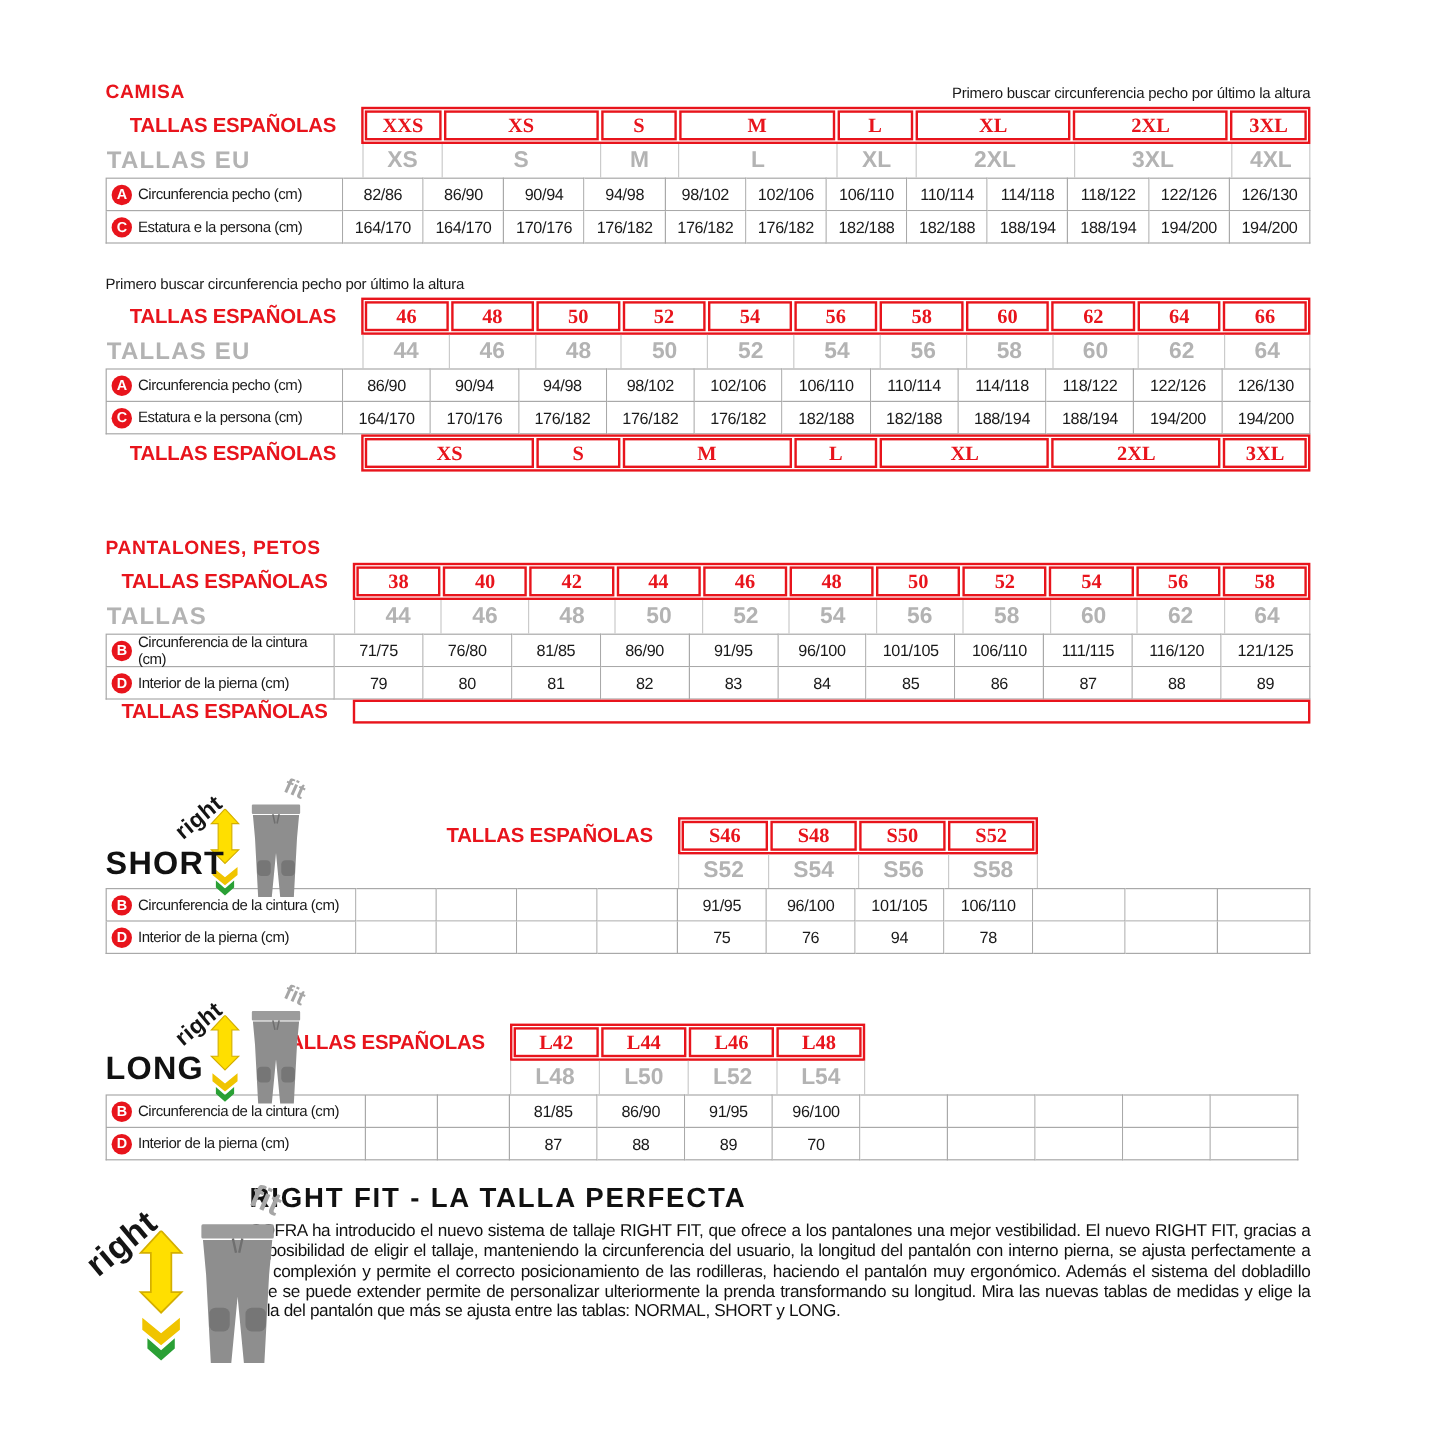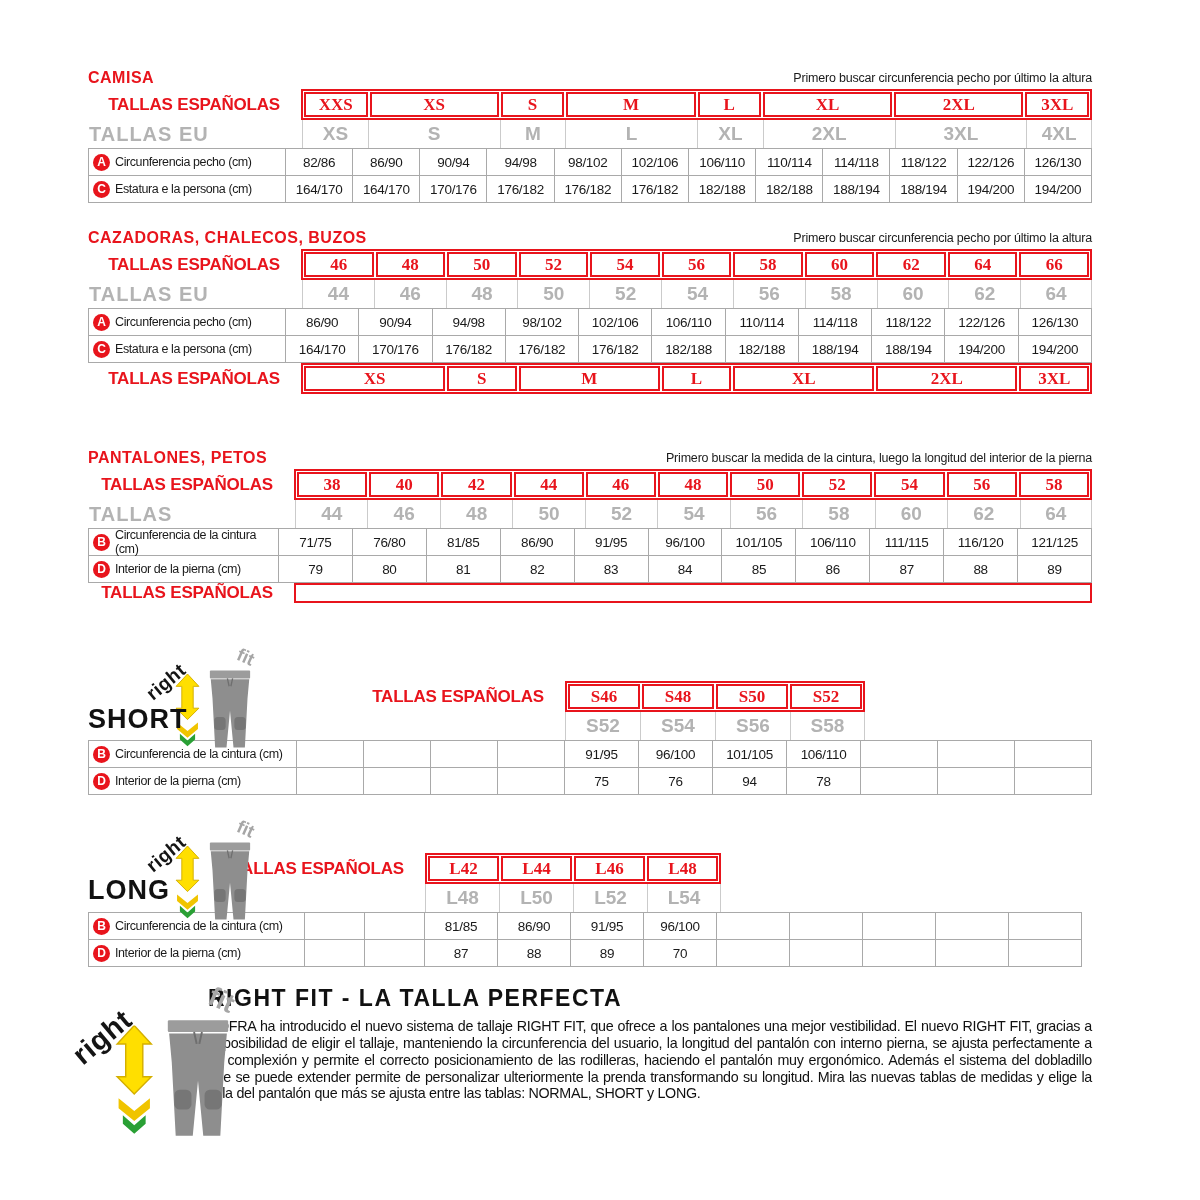--- a/index.html
+++ b/index.html
@@ -139,21 +139,20 @@
         <div class="dcell">188/194</div>
         <div class="dcell">188/194</div>
         <div class="dcell">194/200</div>
         <div class="dcell">194/200</div>
       </div>
   </div>
 </div>
 
 <div class="section" style="top:230px;">
   <div class="sec-head">
-    <div class="sec-title">CAZADORAS, CHALECOS, BUZOS</div>
     <div class="sec-note">Primero buscar circunferencia pecho por último la altura</div>
   </div>
   <div class="trow">
     <div class="hlabel w192 es-text">TALLAS ESPAÑOLAS</div>
     <div class="redwrap cols11">
 
     <div class="redbox">46</div>
         <div class="redbox">48</div>
         <div class="redbox">50</div>
         <div class="redbox">52</div>
@@ -234,21 +233,20 @@
         <div class="redbox" style="grid-column: span 2;">XL</div>
         <div class="redbox" style="grid-column: span 2;">2XL</div>
         <div class="redbox" style="grid-column: span 1;">3XL</div>
       </div>
   </div>
 </div>
 
 <div class="section" style="top:450px;">
   <div class="sec-head">
     <div class="sec-title">PANTALONES, PETOS</div>
-    <div class="sec-note">Primero buscar la medida de la cintura, luego la longitud del interior de la pierna</div>
   </div>
   <div class="trow">
     <div class="hlabel w185 es-text">TALLAS ESPAÑOLAS</div>
     <div class="redwrap cols11">
 
     <div class="redbox">38</div>
         <div class="redbox">40</div>
         <div class="redbox">42</div>
         <div class="redbox">44</div>
         <div class="redbox">46</div>

